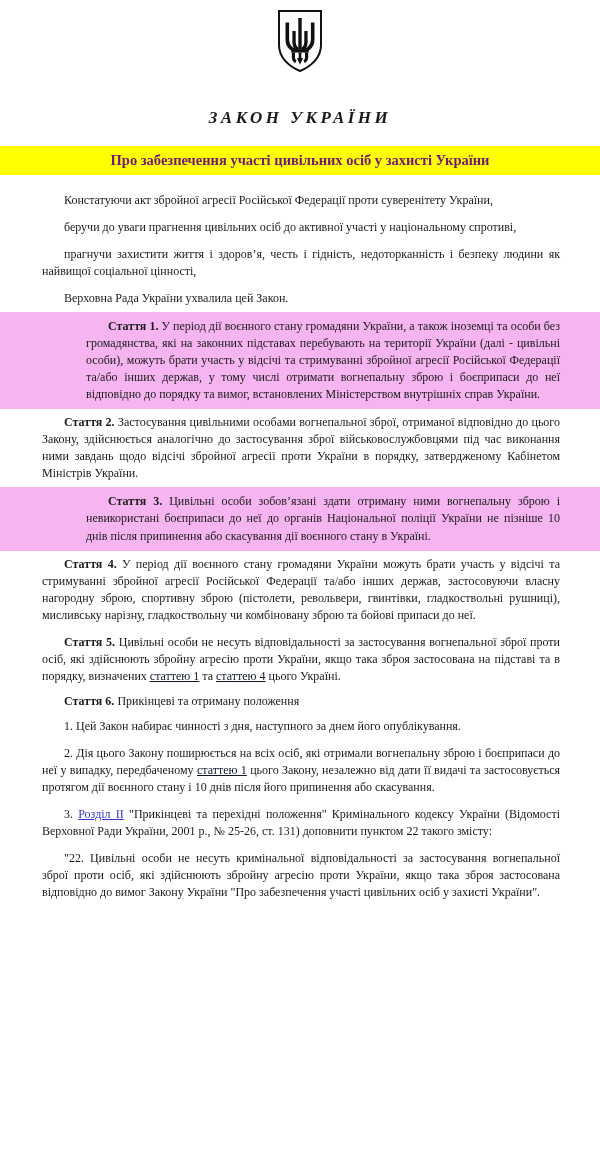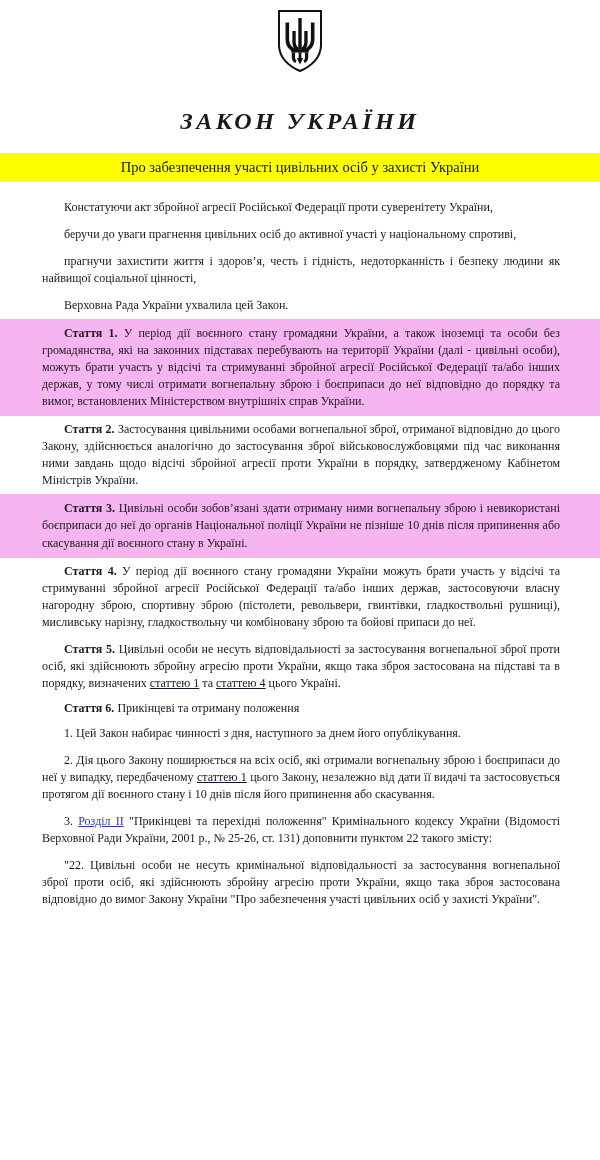--- a/index.html
+++ b/index.html
@@ -31,57 +31,58 @@
   .emblem {
     display: inline-block;
     line-height: 0;
   }
 
   
   .law-title {
     text-align: center;
     font-weight: bold;
     font-style: italic;
-    font-size: 24px;
+    font-size: 17px;
     letter-spacing: 3.5px;
     margin: 31px 0 0 0;
     color: #1a1a1a;
   }
 
   
   .subtitle-band {
     background: #ffff00;
     margin-top: 18px;
     padding: 5px 0 6px 0;
     text-align: center;
   }
   .subtitle-band .subtitle-text {
-    font-weight: normal;
+    font-weight: bold;
     font-size: 14.5px;
-    color: #0f172a;
+    color: #701a75;
   }
 
   
   .body-area {
     padding-top: 12px;
   }
   p.para {
     margin: 0;
     padding: 5px 40px 5px 42px;
     font-size: 12px;
     line-height: 1.42;
     text-align: justify;
     text-indent: 22px;
     color: #1a1a1a;
   }
   p.tight { padding-top: 3px; padding-bottom: 3px; }
 
   
   .hl-pink {
     background: #f6b4f0;
+    padding-left: 44px;
   }
   .hl-pink p.para { padding-top: 6px; padding-bottom: 6px; }
 
   .art-label { font-weight: bold; }
 
   
   a.lnk {
     text-decoration: underline;
     cursor: pointer;
   }

